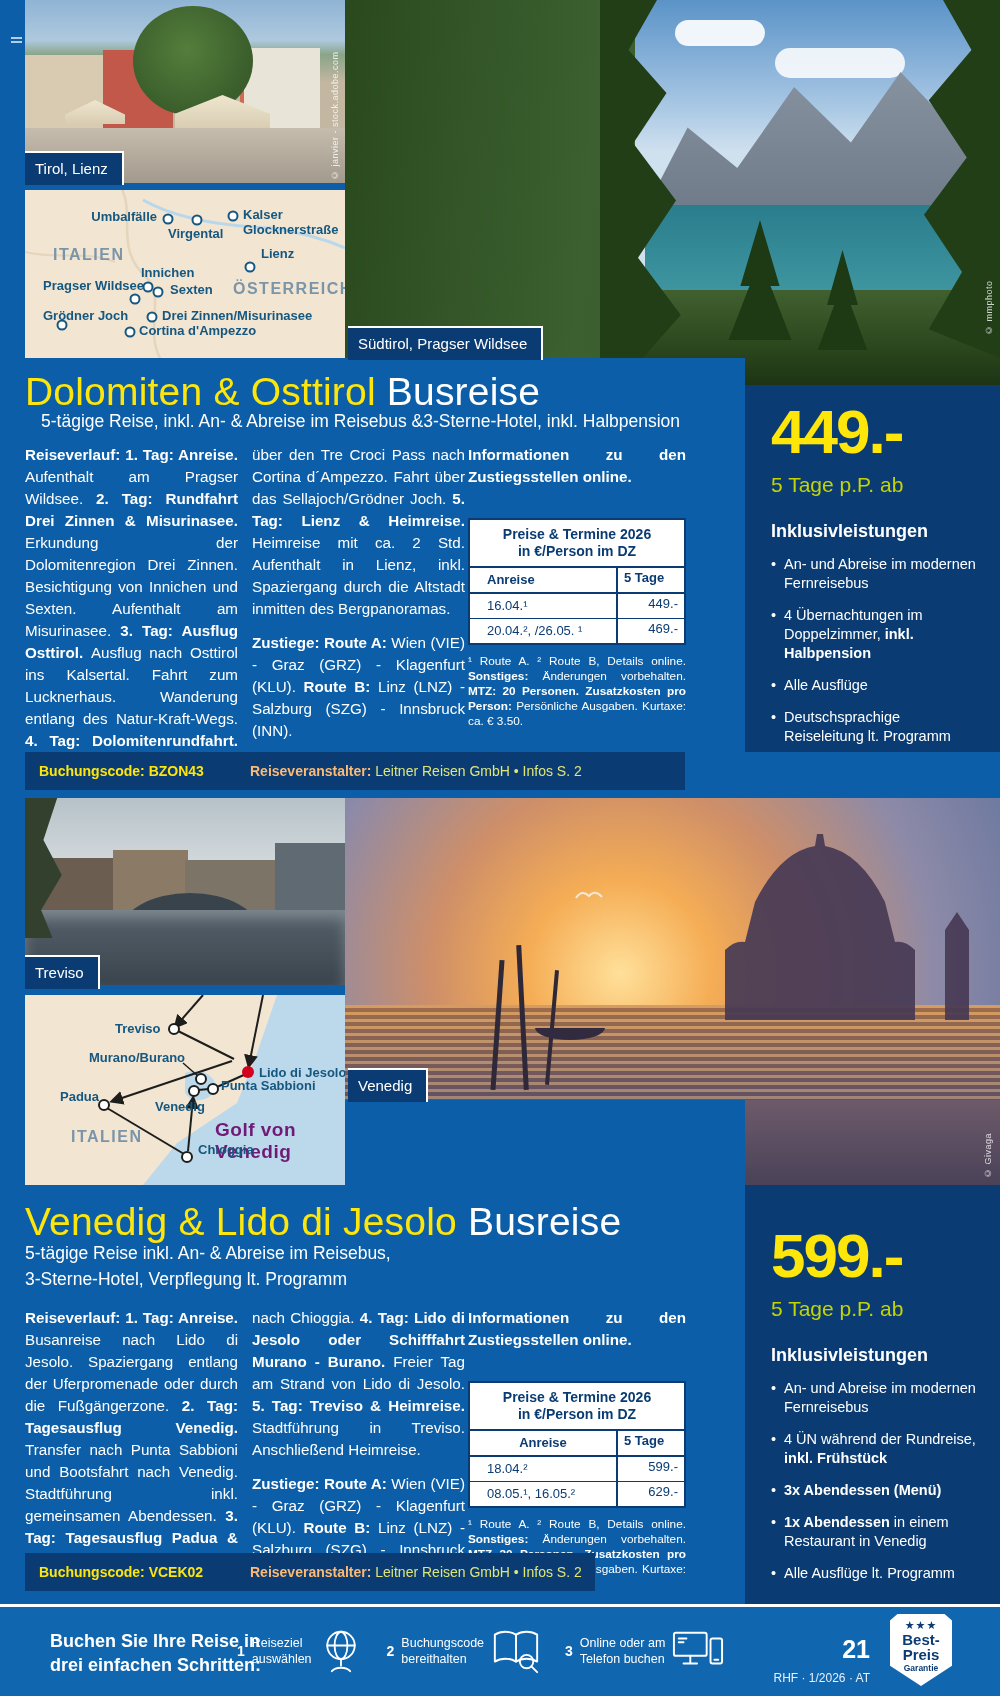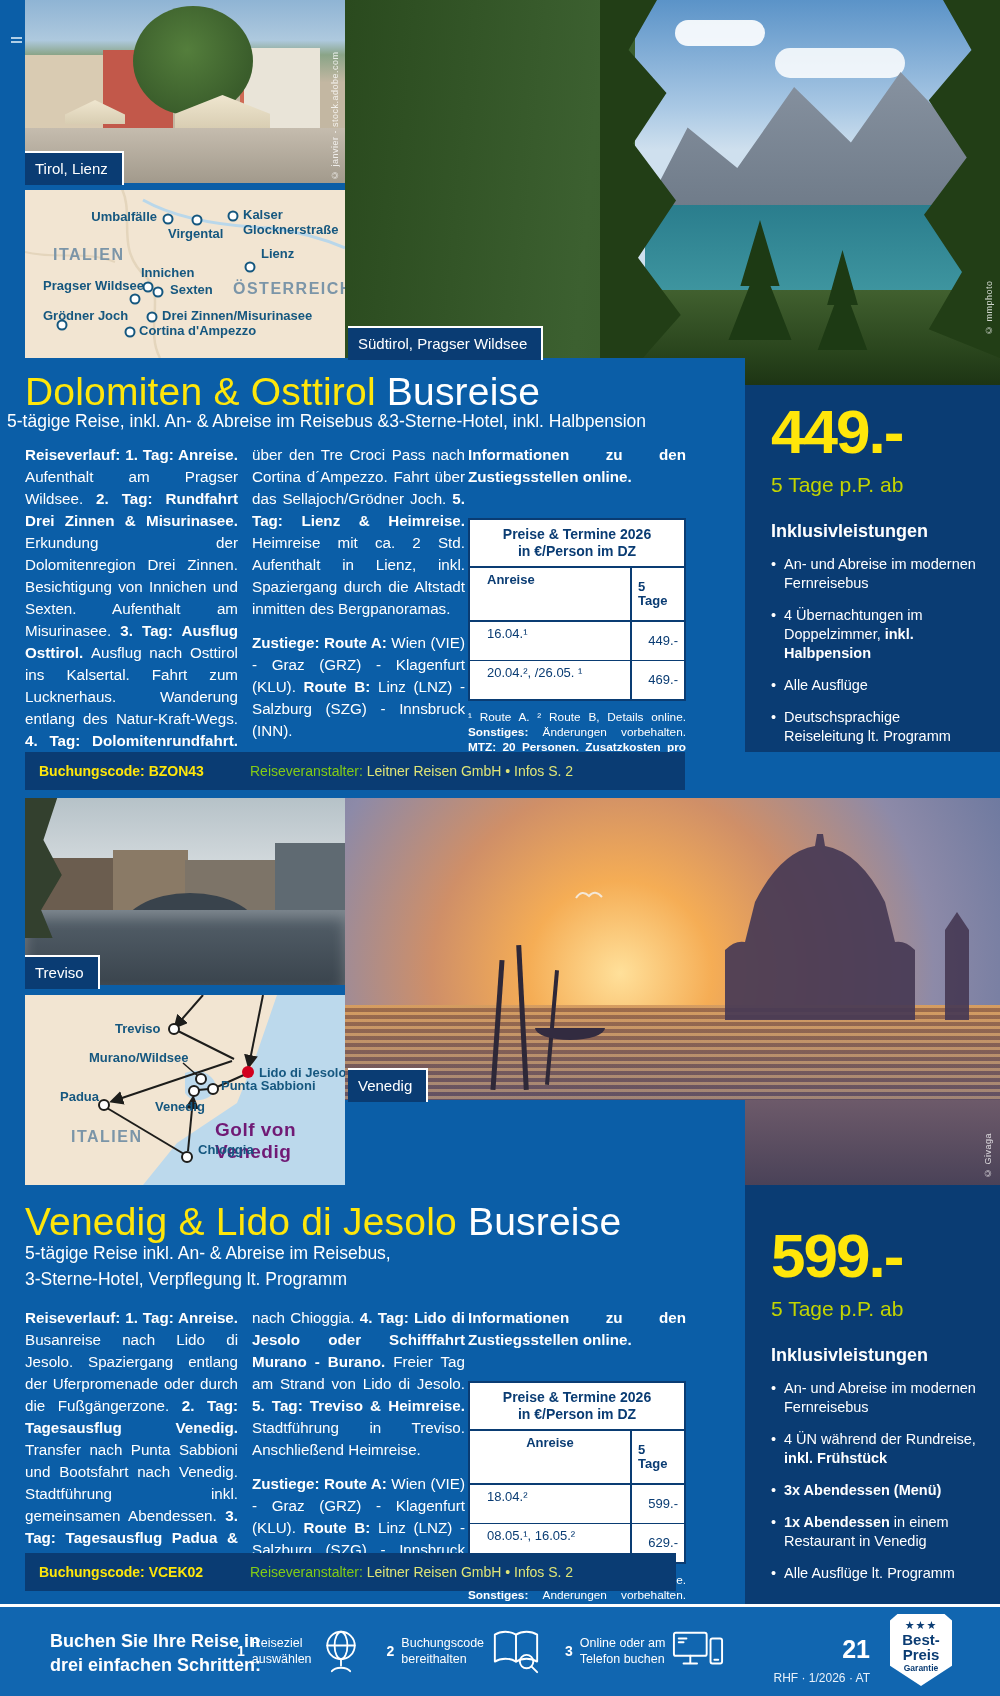--- a/index.html
+++ b/index.html
@@ -34,37 +34,37 @@
   .col p+p{margin-top:12px}
   .info{font-weight:bold}
 
   
   .ptable{background:#fff;border:2px solid #0a3c73;color:#0a3c73;margin-top:30px;width:218px}
   .pt-title{text-align:center;font-weight:bold;font-size:14px;line-height:17px;padding:6px 2px;border-bottom:2px solid #0a3c73}
   .pt-row{display:flex;border-bottom:1px solid #0a3c73;font-size:13px;line-height:14px}
   .pt-row:last-child{border-bottom:none}
   .pt-row.head{font-weight:bold;border-bottom:2px solid #0a3c73}
   .pt-date{flex:1;padding:5px 17px}
-  .pt-price{width:54px;border-left:2px solid #0a3c73;padding:12px 6px;text-align:right}
+  .pt-price{width:68px;border-left:2px solid #0a3c73;padding:3px 6px;text-align:right}
   .pt-row.head .pt-price{text-align:left}
   .footnote{margin-top:9px;font-size:11.8px;line-height:15px;text-align:justify;color:#fff;width:218px}
 
   
   .sidebar{position:absolute;left:745px;width:255px;background:#0a3c73;padding-left:26px}
   .price{font-size:62px;font-weight:bold;color:#ffe60a;letter-spacing:-2px;line-height:1}
   .price-sub{font-size:21px;color:#c3d400;margin-top:10px}
   .incl-title{font-size:18px;font-weight:bold;margin-top:24px}
   .incl{font-size:14.5px;line-height:19px;margin-top:13px;padding-left:13px;position:relative;width:212px}
   .incl::before{content:"•";position:absolute;left:0}
 
   
   .bookbar{position:absolute;background:#0a3c73;height:38px;font-size:14px}
   .bb-code{position:absolute;left:14px;top:11px;color:#ffe60a;font-weight:bold}
   .bb-op{position:absolute;left:225px;top:11px;white-space:nowrap}
-  .bb-op .lbl{color:#84cc16;font-weight:normal}
+  .bb-op .lbl{color:#fdba74;font-weight:bold}
   .bb-op .val{color:#dfe577}
 
   
   .fline{position:absolute;left:0;top:1604px;width:1000px;height:3px;background:#fff}
   .footer{position:absolute;left:0;top:1607px;width:1000px;height:89px;background:#1166b0}
   .f-head{position:absolute;left:50px;top:22px;font-size:18px;font-weight:bold;line-height:24px}
   .steps{position:absolute;left:237px;top:14px;display:flex;gap:24px;align-items:center;height:60px}
   .step{display:flex;align-items:center;gap:7px}
   .step .num{font-weight:bold;font-size:14px;align-self:center}
   .step .stxt{font-size:12.5px;line-height:16px}
@@ -151,21 +151,21 @@
     <div class="mlabel" style="left:18px;top:89px">Pragser Wildsee</div>
     <div class="mcountry" style="left:208px;top:90px">ÖSTERREICH</div>
     <div class="mlabel" style="left:18px;top:119px">Grödner Joch</div>
     <div class="mlabel" style="left:137px;top:119px">Drei Zinnen/Misurinasee</div>
     <div class="mlabel" style="left:114px;top:134px">Cortina d'Ampezzo</div>
   </div>
 
   <div class="section-title" style="left:25px;top:370px">
     <span class="hl">Dolomiten &amp; Osttirol</span><span> Busreise</span>
   </div>
-  <div class="section-sub" style="left:7px;top:408px">5-tägige Reise, inkl. An- &amp; Abreise im Reisebus &amp;3-Sterne-Hotel, inkl. Halbpension</div>
+  <div class="section-sub" style="left:41px;top:408px">5-tägige Reise, inkl. An- &amp; Abreise im Reisebus &amp;3-Sterne-Hotel, inkl. Halbpension</div>
 
   <div class="col" style="left:25px;top:444px">
     <p><span class="b">Reiseverlauf: 1. Tag: Anreise. </span><span>Aufenthalt am Pragser Wildsee. </span><span class="b">2. Tag: Rundfahrt Drei Zinnen &amp; Misurinasee. </span><span>Erkundung der Dolomitenregion Drei Zinnen. Besichtigung von Innichen und Sexten. Aufenthalt am Misurinasee. </span><span class="b">3. Tag: Ausflug Osttirol. </span><span>Ausflug nach Osttirol ins Kalsertal. Fahrt zum Lucknerhaus. Wanderung entlang des Natur-Kraft-Wegs. </span><span class="b">4. Tag: Dolomitenrundfahrt. </span><span>Dolomitenrundfahrt</span></p>
   </div>
   <div class="col" style="left:252px;top:444px">
     <p><span>über den Tre Croci Pass nach Cortina d´Ampezzo. Fahrt über das Sellajoch/Grödner Joch. </span><span class="b">5. Tag: Lienz &amp; Heimreise. </span><span>Heimreise mit ca. 2 Std. Aufenthalt in Lienz, inkl. Spaziergang durch die Altstadt inmitten des Bergpanoramas.</span></p>
     <p><span class="b">Zustiege: Route A: </span><span>Wien (VIE) - Graz (GRZ) - Klagenfurt (KLU). </span><span class="b">Route B: </span><span>Linz (LNZ) - Salzburg (SZG) - Innsbruck (INN).</span></p>
   </div>
   <div class="col" style="left:468px;top:444px;width:218px">
     <p class="info">Informationen zu den Zustiegsstellen online.</p>
@@ -259,21 +259,21 @@
         <circle cx="149" cy="34" r="5"></circle>
           <circle cx="176" cy="84" r="5"></circle>
           <circle cx="169" cy="96" r="5"></circle>
         <circle cx="188" cy="94" r="5"></circle>
           <circle cx="79" cy="110" r="5"></circle>
           <circle cx="162" cy="162" r="5"></circle>
       </g>
       <circle cx="223" cy="77" r="6" fill="#d2001e"></circle>
     </svg>
     <div class="mlabel" style="left:90px;top:27px">Treviso</div>
-    <div class="mlabel" style="left:64px;top:56px">Murano/Wildsee</div>
+    <div class="mlabel" style="left:64px;top:56px">Murano/Burano</div>
     <div class="mlabel" style="left:35px;top:95px">Padua</div>
     <div class="mlabel" style="left:130px;top:105px">Venedig</div>
     <div class="mlabel" style="left:196px;top:84px">Punta Sabbioni</div>
     <div class="mlabel" style="left:234px;top:71px">Lido di Jesolo</div>
     <div class="mwater" style="left:190px;top:124px">Golf von Venedig</div>
     <div class="mcountry" style="left:46px;top:133px">ITALIEN</div>
     <div class="mlabel" style="left:173px;top:148px">Chioggia</div>
   </div>
 
   <div class="section-title" style="left:25px;top:1200px">
@@ -318,21 +318,21 @@
     <div class="price">599.-</div>
     <div class="price-sub">5 Tage p.P. ab</div>
     <div class="incl-title">Inklusivleistungen</div>
     <div class="incl"><span>An- und Abreise im modernen Fernreisebus</span></div>
     <div class="incl"><span>4 ÜN während der Rundreise, </span><span class="b">inkl. Frühstück</span></div>
     <div class="incl"><span class="b">3x Abendessen (Menü)</span></div>
     <div class="incl"><span class="b">1x Abendessen</span><span> in einem Restaurant in Venedig</span></div>
     <div class="incl"><span>Alle Ausflüge lt. Programm</span></div>
   </div>
 
-  <div class="bookbar" style="left:25px;top:1553px;width:651px">
+  <div class="bookbar" style="left:25px;top:1553px;width:570px">
     <span class="bb-code"><span>Buchungscode:</span> <span>VCEK02</span></span>
     <span class="bb-op"><span class="lbl">Reiseveranstalter:</span> <span class="val">Leitner Reisen GmbH • Infos S. 2</span></span>
   </div>
 
   <div class="fline"></div>
   <div class="footer">
     <div class="f-head">
       <div>Buchen Sie Ihre Reise in</div>
       <div>drei einfachen Schritten:</div>
     </div>

